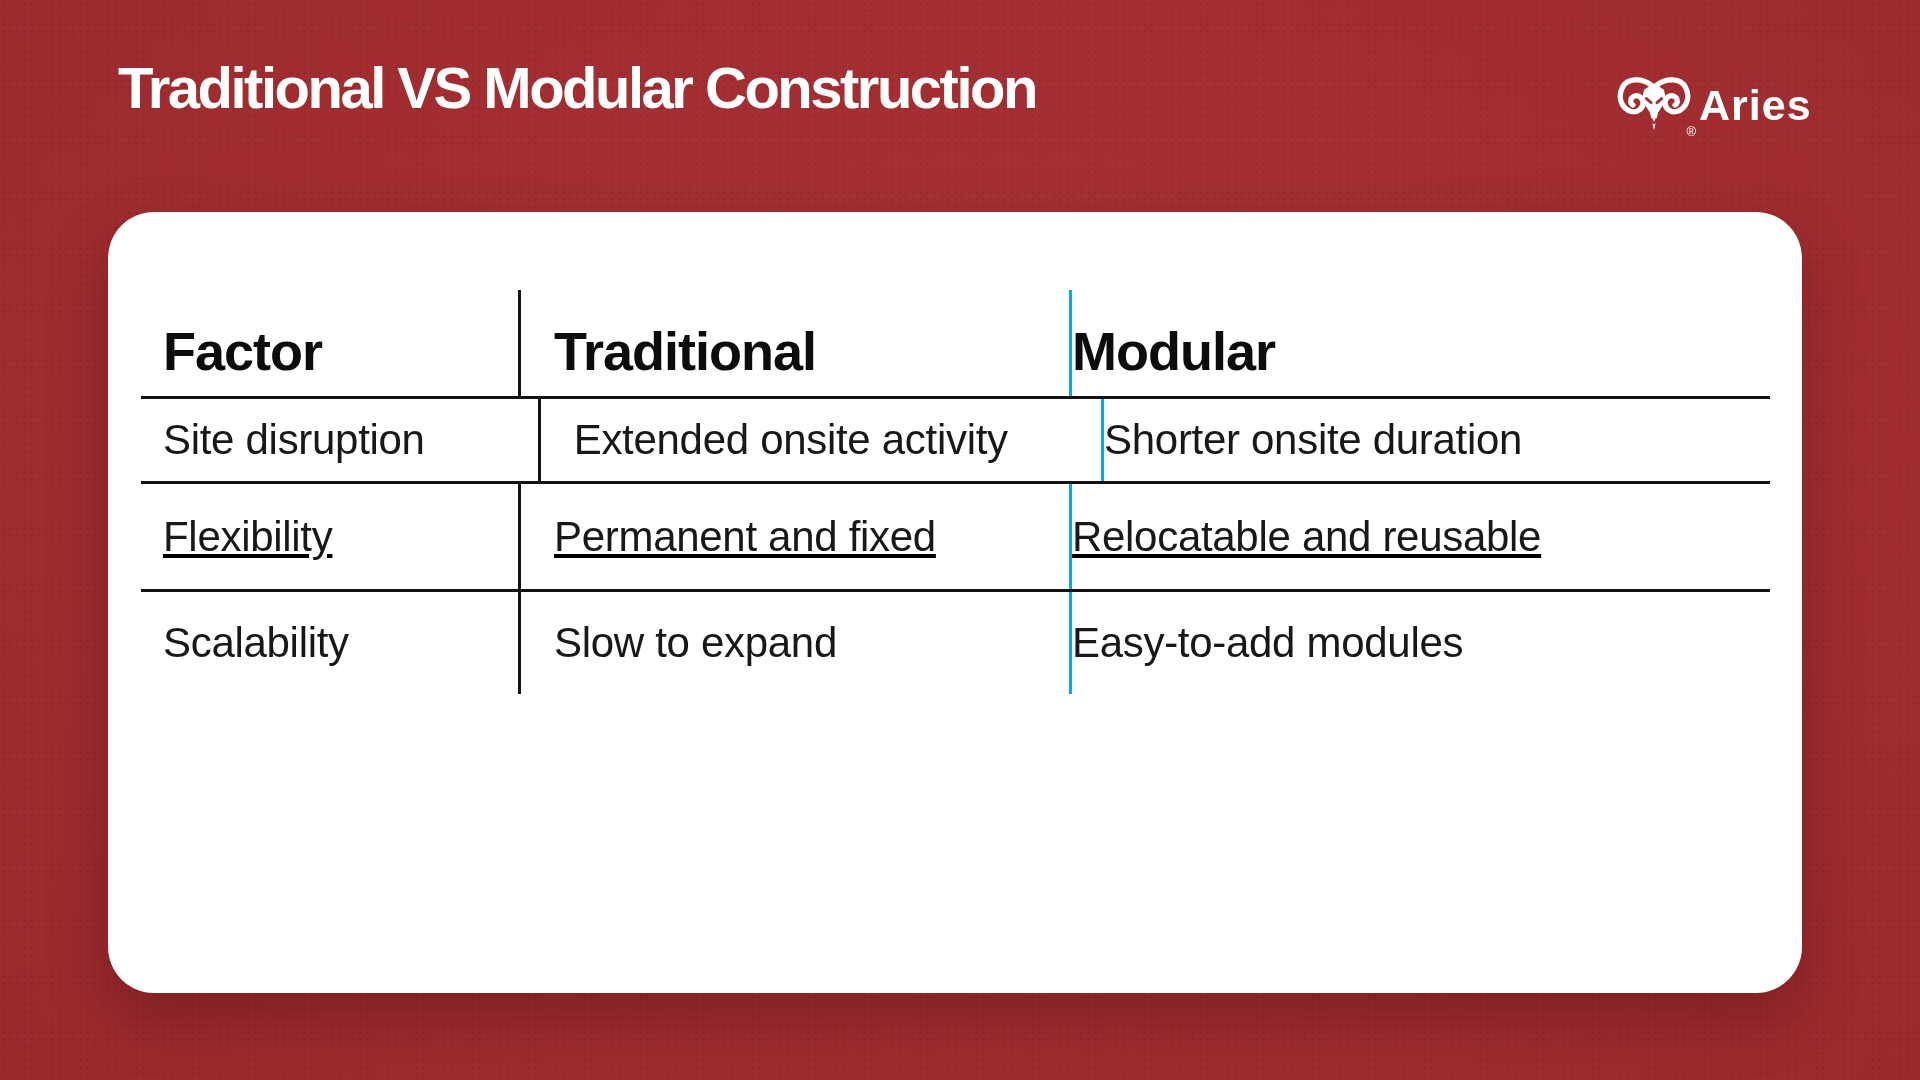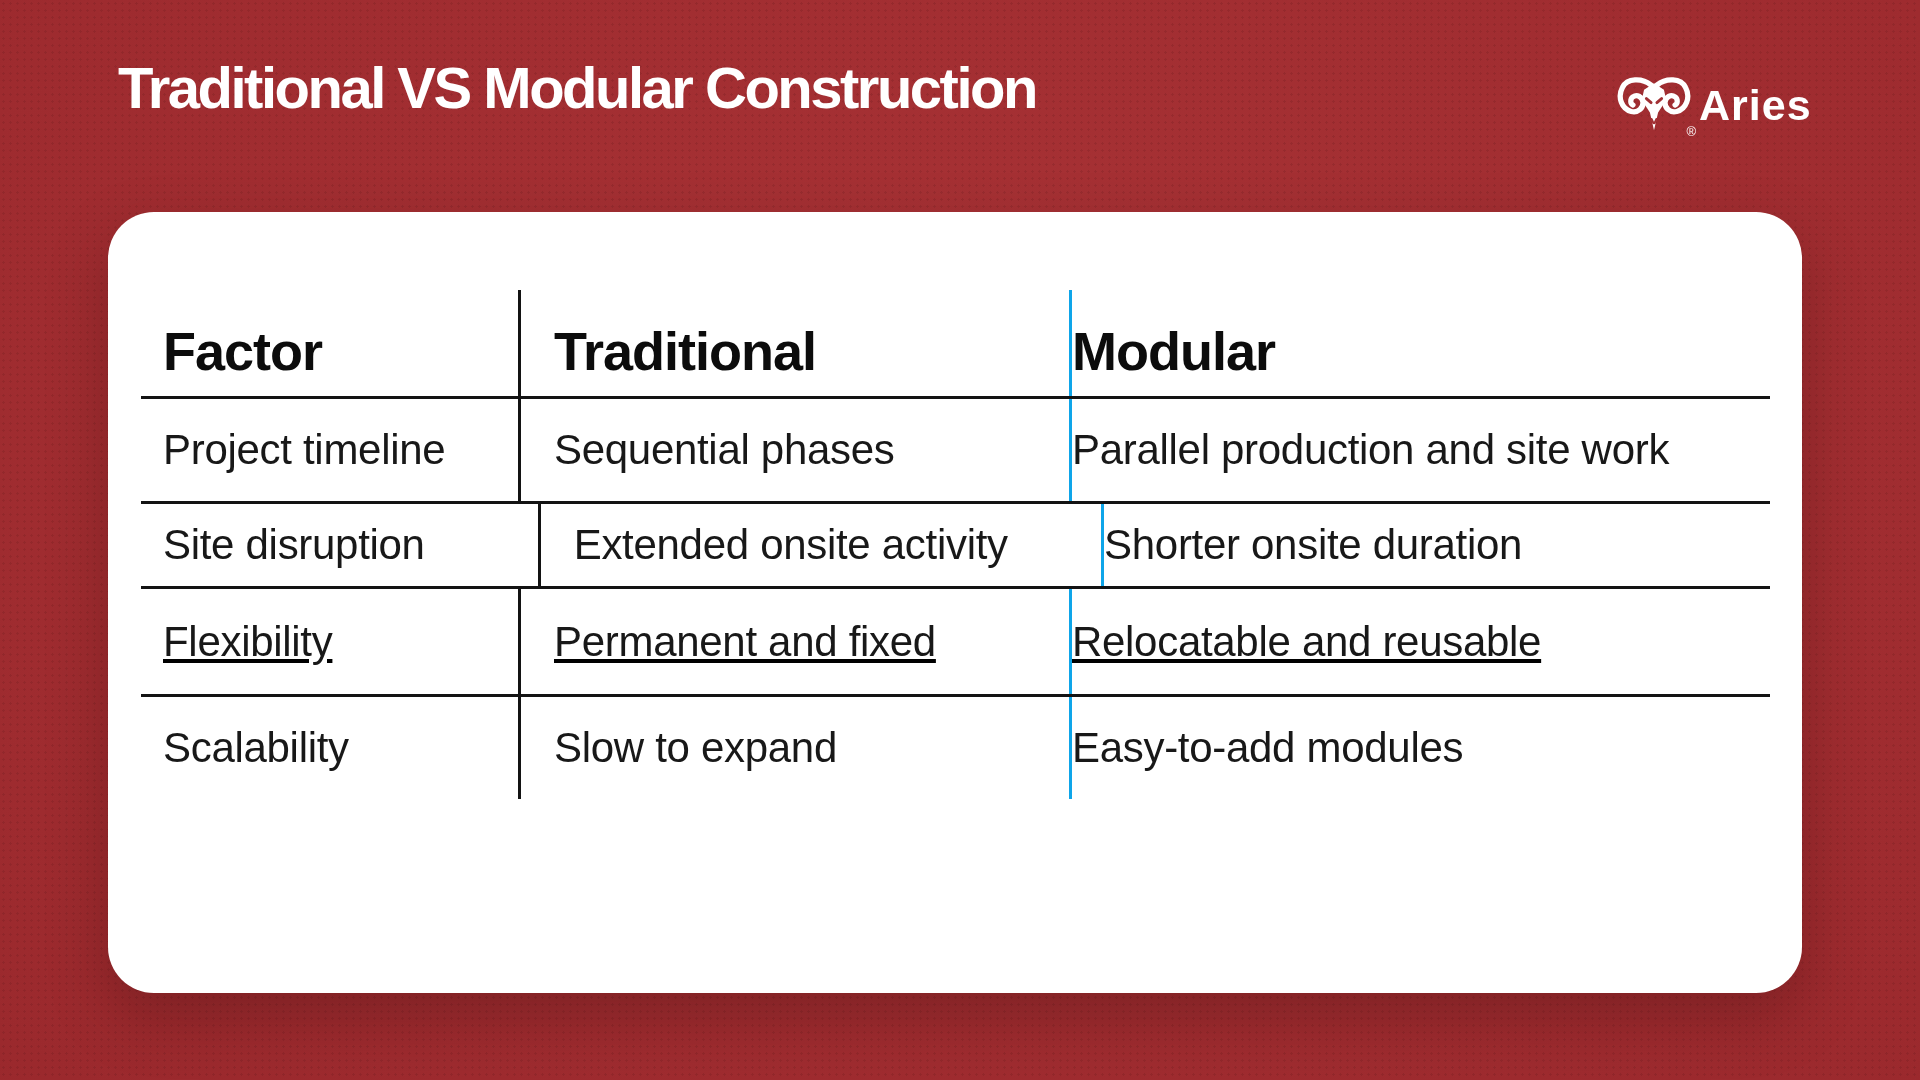--- a/index.html
+++ b/index.html
@@ -146,25 +146,20 @@
 
   <div class="comparison-card">
     <div class="comparison-table">
 
       <div class="trow h">
         <div class="tcell c1">Factor</div>
         <div class="tcell c2">Traditional</div>
         <div class="tcell c3">Modular</div>
       </div>
 
-      <div class="trow b r1">
-        <div class="tcell c1">Project timeline</div>
-        <div class="tcell c2">Sequential phases</div>
-        <div class="tcell c3">Parallel production and site work</div>
-      </div>
 
 
       <div class="trow b r3">
         <div class="tcell c1">Site disruption</div>
         <div class="tcell c2">Extended onsite activity</div>
         <div class="tcell c3">Shorter onsite duration</div>
       </div>
 
       <div class="trow b r4">
         <div class="tcell c1">Flexibility</div>

